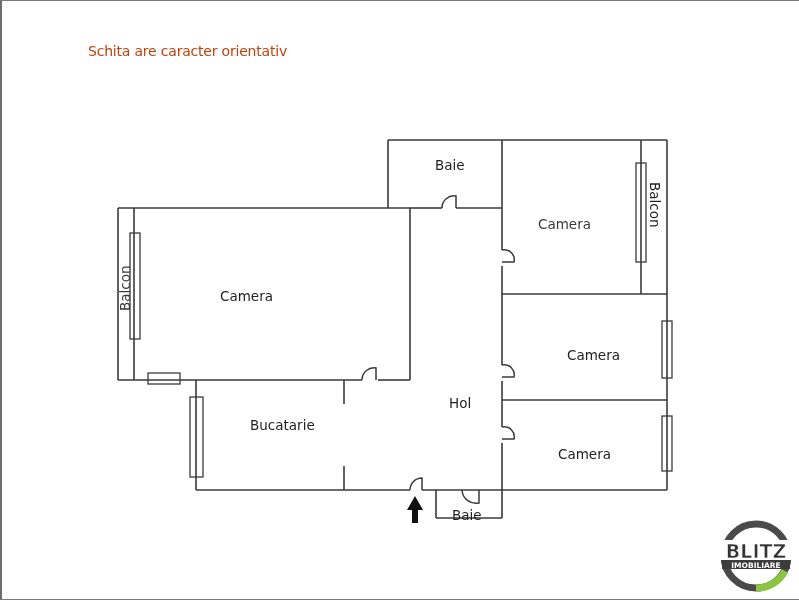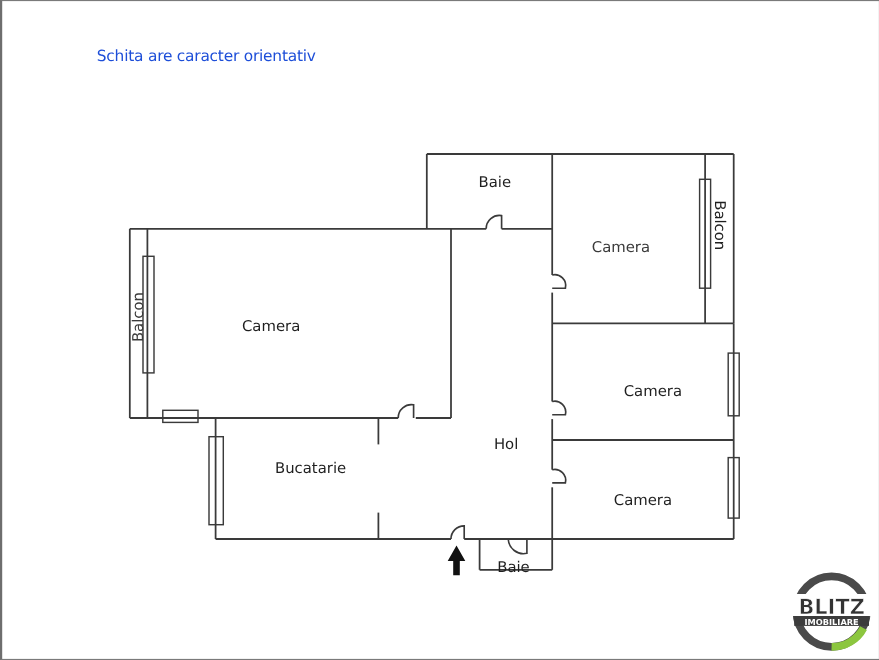--- a/index.html
+++ b/index.html
@@ -1,18 +1,18 @@
 <!DOCTYPE html>
 <html><head>
 <meta charset="utf-8">
 <style>
   html, body { margin:0; padding:0; background:#ffffff; }
   body { width:799px; height:600px; position:relative; overflow:hidden; font-family:"DejaVu Sans", sans-serif; }
   .frame { position:absolute; left:0; top:0; width:797px; height:598px; border:1px solid #7a7a7a; border-left:2px solid #6e6e6e; }
-  .title { position:absolute; left:88px; top:43px; font-size:14px; color:#1d4ed8; letter-spacing:-0.2px;text-align:center; }
+  .title { position:absolute; left:88px; top:43px; font-size:14px; color:#c2410c; letter-spacing:-0.2px;text-align:center; }
   svg.plan { position:absolute; left:0; top:0; }
   .lbl { font-family:"DejaVu Sans", sans-serif; fill:#1f1f1f; font-size:13.5px; }
   .lbl-light { fill:#3a3a3a; }
   .logo { position:absolute; left:718px; top:518px; width:76px; height:76px; }
 </style>
 </head>
 <body>
 
 <div class="frame"></div>
 

